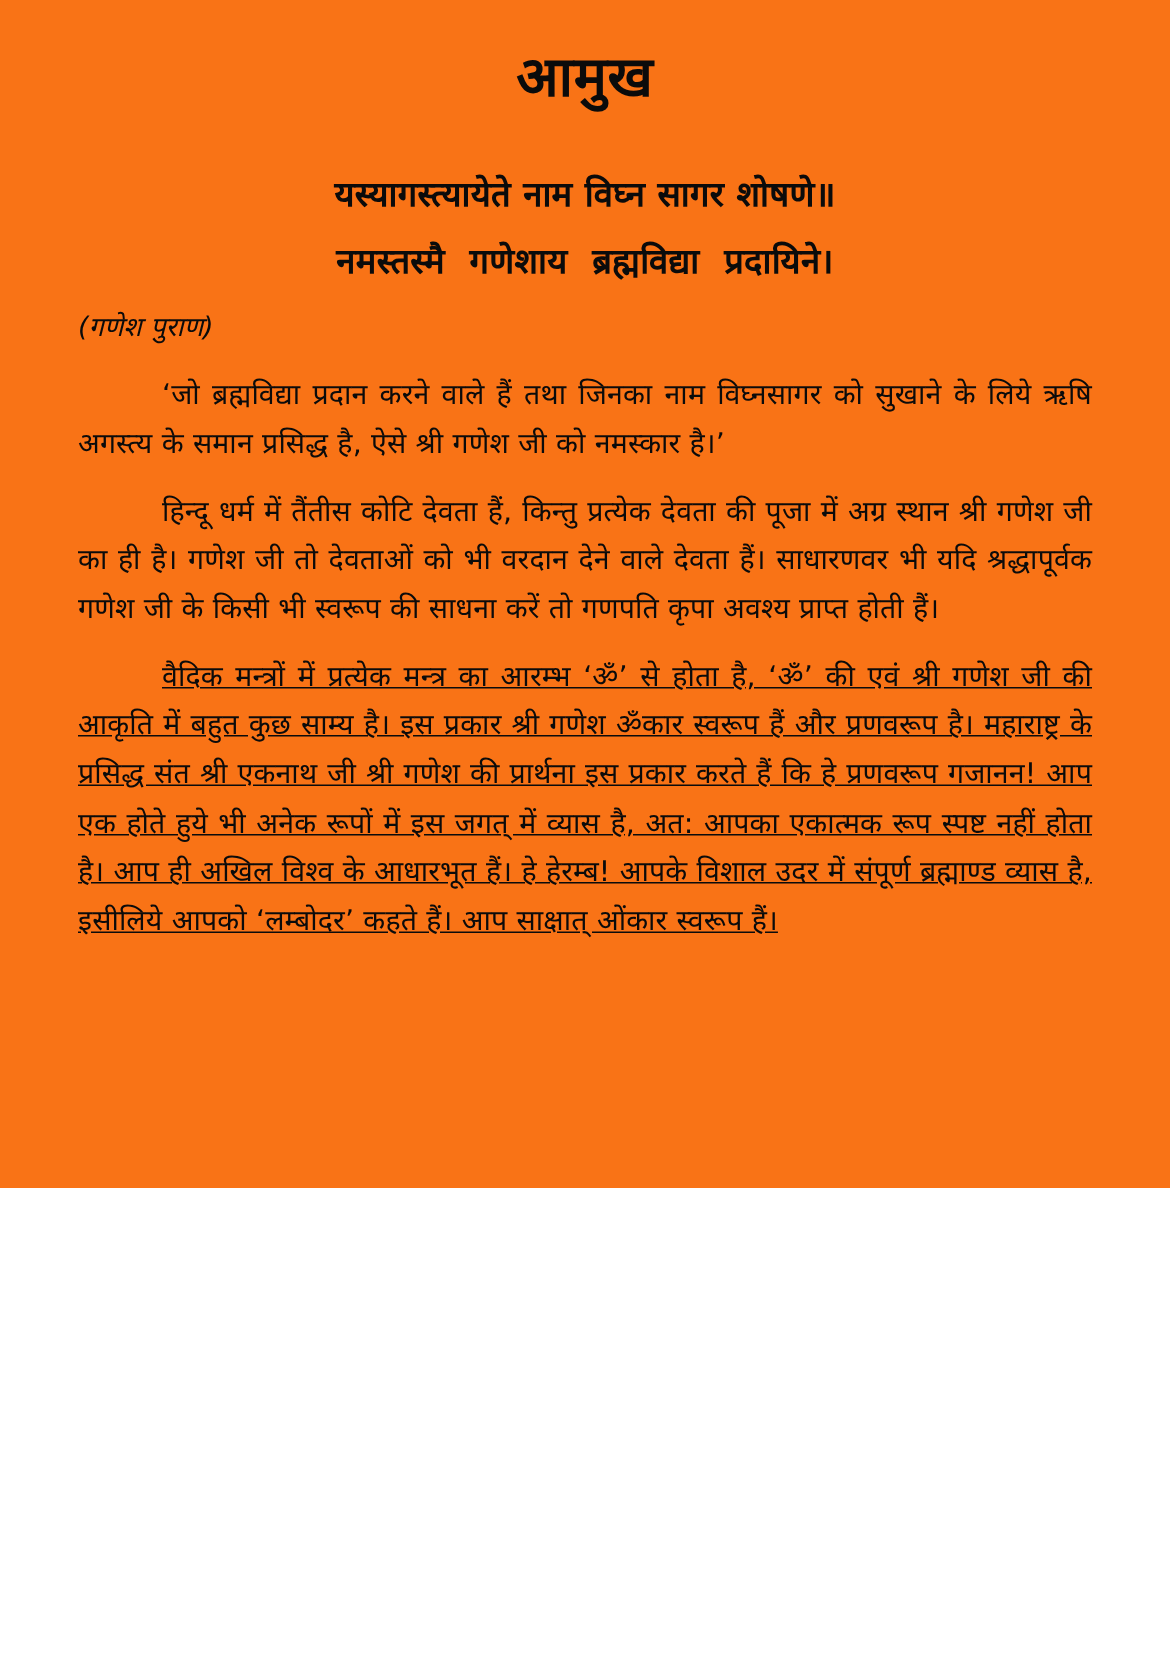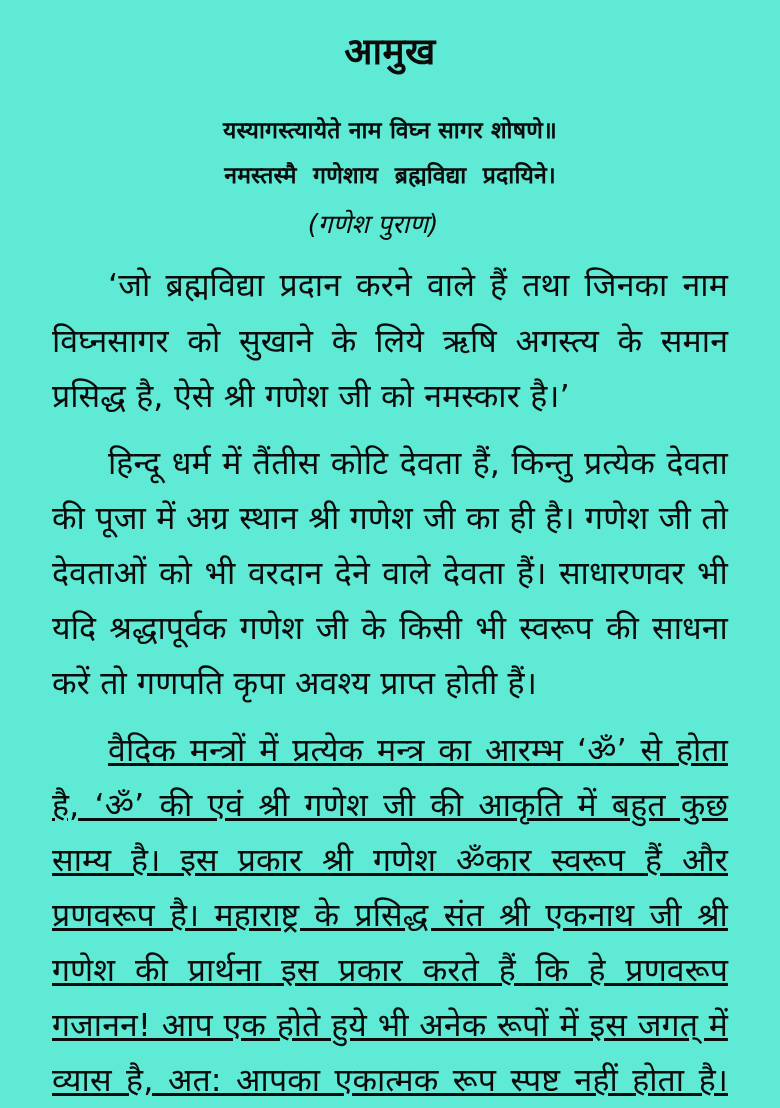--- a/index.html
+++ b/index.html
@@ -11,23 +11,23 @@
     width: 780px;
     height: 1108px;
     font-family: "DejaVu Sans", sans-serif;
     color: #0b0b0b;
     position: relative;
     overflow: hidden;
   }
   .page {
     box-sizing: border-box;
     width: 780px;
-    height: 1108px;
+    height: 792px;
     padding: 18px 52px 26px 52px;
-    background: #5eead4;
+    background: #f97316;
   }
   .title {
     text-align: center;
     font-size: 37px;
     font-weight: 700;
     letter-spacing: 0.5px;
     margin: 12px 0 34px 0;
     line-height: 1.2;
   }
   .verse {
@@ -36,28 +36,28 @@
     line-height: 1.95;
     text-align: center;
     margin: 0 0 6px 0;
     letter-spacing: 0.2px;
   }
   .verse .line {
     display: block;
     white-space: pre;
   }
   .attribution {
-    text-align: center;
-    font-size: 26px;
+    text-align: left;
+    font-size: 18px;
     font-style: italic;
     margin: 8px 34px 16px 0;
     line-height: 1.4;
   }
   .para {
-    font-size: 32px;
+    font-size: 19px;
     line-height: 1.72;
     text-align: justify;
     text-justify: inter-word;
     margin: 0 0 12px 0;
     text-indent: 56px;
     letter-spacing: 0.1px;
   }
   .para.last {
     margin-bottom: 0;
     text-decoration: underline;

